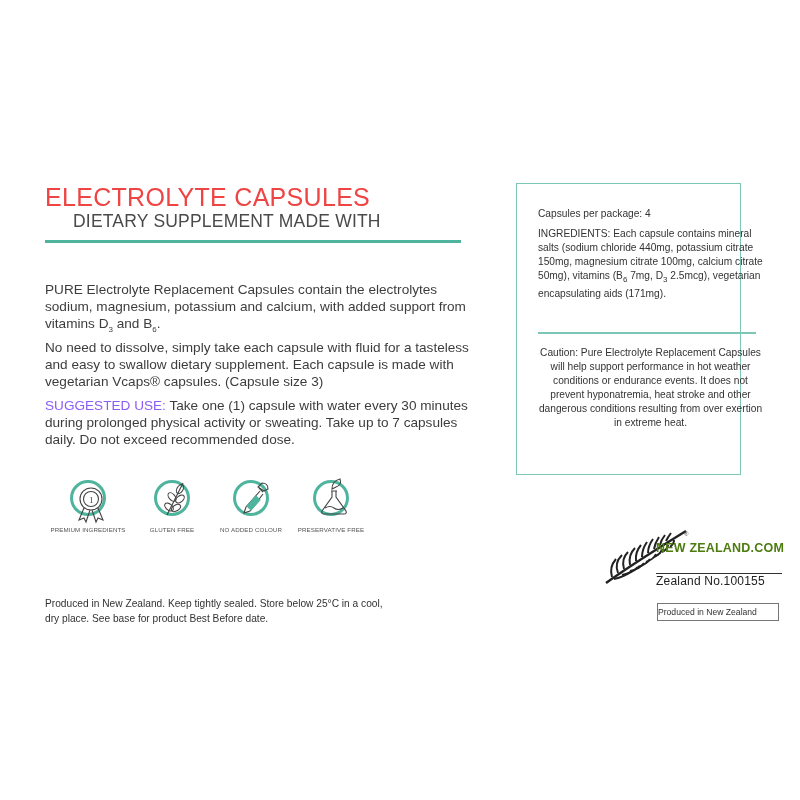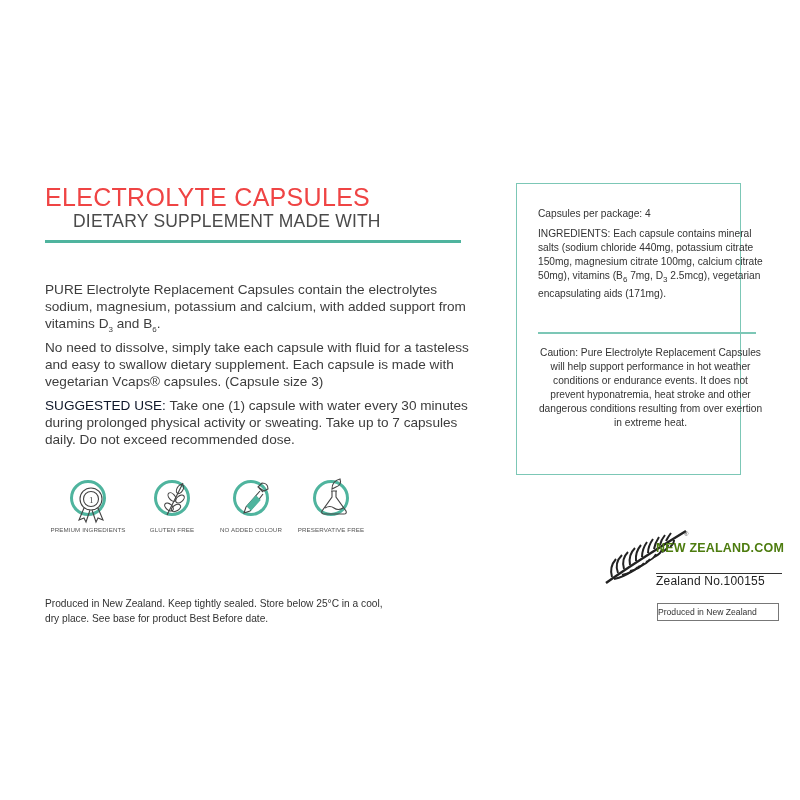--- a/index.html
+++ b/index.html
@@ -8,21 +8,21 @@
 
     .left { position: absolute; left: 45px; top: 183px; width: 420px; }
     .title { font-size: 25px; color: #ef4444; letter-spacing: 0.3px; line-height: 28px; }
     .subtitle { font-size: 17.5px; color: #4a4a4a; line-height: 21px; letter-spacing: 0.2px; margin-left: 28px; }
     .divider { height: 3px; background: #4fb49e; margin-top: 8px; width: 416px; }
 
     .para { font-size: 13.6px; line-height: 17px; color: #3d3d3d; }
     .p1 { position: absolute; left: 45px; top: 281px; width: 430px; }
     .p2 { position: absolute; left: 45px; top: 339px; width: 430px; }
     .p3 { position: absolute; left: 45px; top: 397px; width: 430px; }
-    .accent { color: #0f172a; }
+    .accent { color: #8b5cf6; }
     sub { font-size: 8px; vertical-align: sub; }
 
     .icons { position: absolute; left: 42px; top: 480px; width: 330px; height: 70px; }
     .icon-item { position: absolute; top: 0; text-align: center; }
     .icon-circle { width: 36px; height: 36px; border: 3px solid #4fb49e; border-radius: 50%; margin: 0 auto; position: relative; }
     .icon-circle svg { position: absolute; left: -4px; top: -8px; }
     .icon-label { font-size: 6.2px; color: #555; margin-top: 10px; white-space: nowrap; letter-spacing: 0.1px; }
 
     .footer-note { position: absolute; left: 45px; top: 596px; width: 340px; font-size: 10.2px; line-height: 15px; color: #333; }
 

